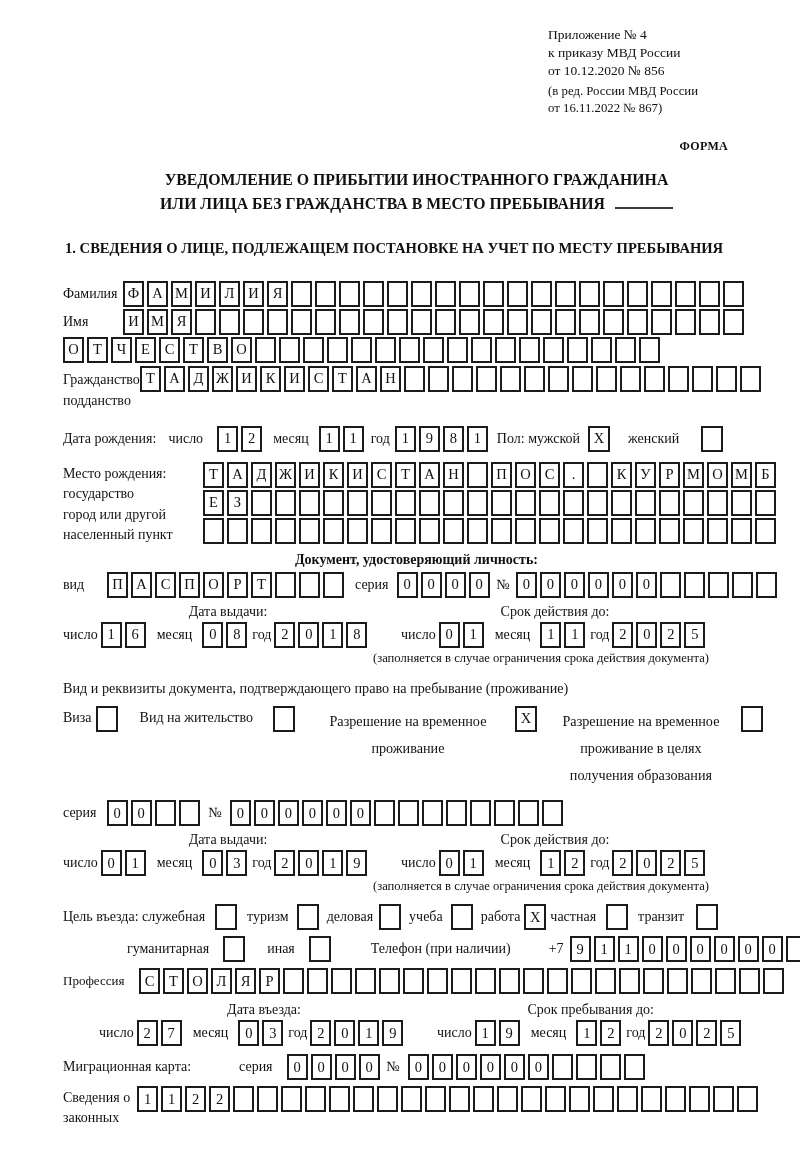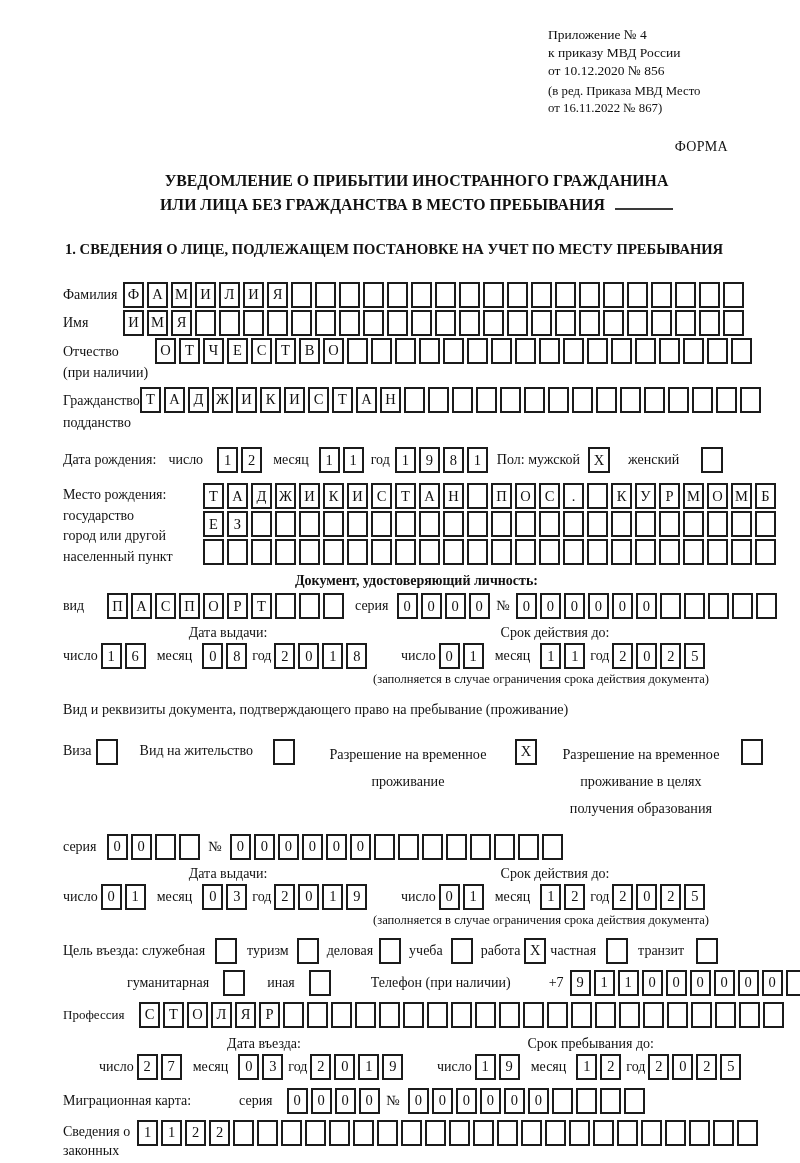--- a/index.html
+++ b/index.html
@@ -5,21 +5,21 @@
   * { margin:0; padding:0; box-sizing:border-box; }
   body { background:#e8e8e8; }
   .page {
     width:800px; height:1163px; background:#ffffff; color:#111;
     font-family:"Liberation Serif","DejaVu Serif",serif; font-size:14px;
     padding:26px 30px 10px 63px; margin:0 auto; position:relative; overflow:hidden;
   }
   .appendix { margin-left:auto; width:222px; line-height:1.32; font-size:13.5px; }
   .appendix .small { font-size:12.8px; }
   .appendix .gap { height:4px; }
-  .forma { text-align:right; padding-right:42px; font-weight:normal; font-size:14px; margin-top:22px; letter-spacing:0.3px; }
+  .forma { text-align:right; padding-right:42px; font-weight:bold; font-size:12px; margin-top:22px; letter-spacing:0.3px; }
   .title { text-align:center; font-weight:bold; font-size:15.8px; line-height:1.5; margin-top:14px; }
   .title-underline { display:inline-block; width:58px; border-bottom:2px solid #3a3a3a; margin-left:10px; vertical-align:baseline; }
   .section-heading { font-weight:bold; font-size:14.6px; margin-top:24px; margin-left:2px; white-space:nowrap; }
 
   .frow { display:flex; align-items:center; white-space:nowrap; flex-wrap:nowrap; }
   .frow-top { align-items:flex-start; }
   .boxes { display:flex; flex-wrap:nowrap; }
   .cell {
     width:21px; height:26px; border:2px solid #1b1b1b; margin-right:3px;
     display:flex; align-items:center; justify-content:center;
@@ -42,21 +42,21 @@
 </head>
 <body>
 
 <div class="page">
 
   <div class="appendix">
     <div>Приложение № 4</div>
     <div>к приказу МВД России</div>
     <div>от 10.12.2020 № 856</div>
     <div class="gap"></div>
-    <div class="small">(в ред. Приказа МВД Место</div>
+    <div class="small">(в ред. России МВД России</div>
     <div class="small">от 16.11.2022 № 867)</div>
   </div>
 
   <div class="forma">ФОРМА</div>
 
   <div class="title">
     <div>УВЕДОМЛЕНИЕ О ПРИБЫТИИ ИНОСТРАННОГО ГРАЖДАНИНА</div>
     <div><span>ИЛИ ЛИЦА БЕЗ ГРАЖДАНСТВА В МЕСТО ПРЕБЫВАНИЯ</span><span class="title-underline"></span></div>
   </div>
 
@@ -120,24 +120,20 @@
         <div class="cell"></div>
         <div class="cell"></div>
         <div class="cell"></div>
         <div class="cell"></div>
         <div class="cell"></div>
         <div class="cell"></div>
       </div>
   </div>
 
   <div class="frow frow-top" style="margin-top:2px;">
-    <div class="lbl" style="width:92px; line-height:1.55; padding-top:3px;">
-      <div>Отчество</div>
-      <div>(при наличии)</div>
-    </div>
     <div class="boxes">
         <div class="cell">О</div>
         <div class="cell">Т</div>
         <div class="cell">Ч</div>
         <div class="cell">Е</div>
         <div class="cell">С</div>
         <div class="cell">Т</div>
         <div class="cell">В</div>
         <div class="cell">О</div>
         <div class="cell"></div>
@@ -393,21 +389,21 @@
           </div>
       </div>
       <div class="note" style="margin-top:3px; margin-left:-28px; white-space:nowrap;">(заполняется в случае ограничения срока действия документа)</div>
     </div>
   </div>
 
   <div class="intro">
     <div>Вид и реквизиты документа, подтверждающего право на пребывание (проживание)</div>
   </div>
 
-  <div class="frow frow-top" style="margin-top:16px;">
+  <div class="frow frow-top" style="margin-top:4px;">
     <span class="lbl" style="padding-top:4px;">Виза</span>
     <div class="cb" style="margin-left:4px;"></div>
     <span class="lbl" style="margin-left:22px; padding-top:4px;">Вид на жительство</span>
     <div class="cb" style="margin-left:20px;"></div>
     <div class="centered-2l" style="margin-left:20px; width:186px; padding-top:2px;">
       <div>Разрешение на временное</div>
       <div>проживание</div>
     </div>
     <div class="cb" style="margin-left:14px;">X</div>
     <div class="centered-2l" style="margin-left:16px; width:176px; padding-top:2px;">

